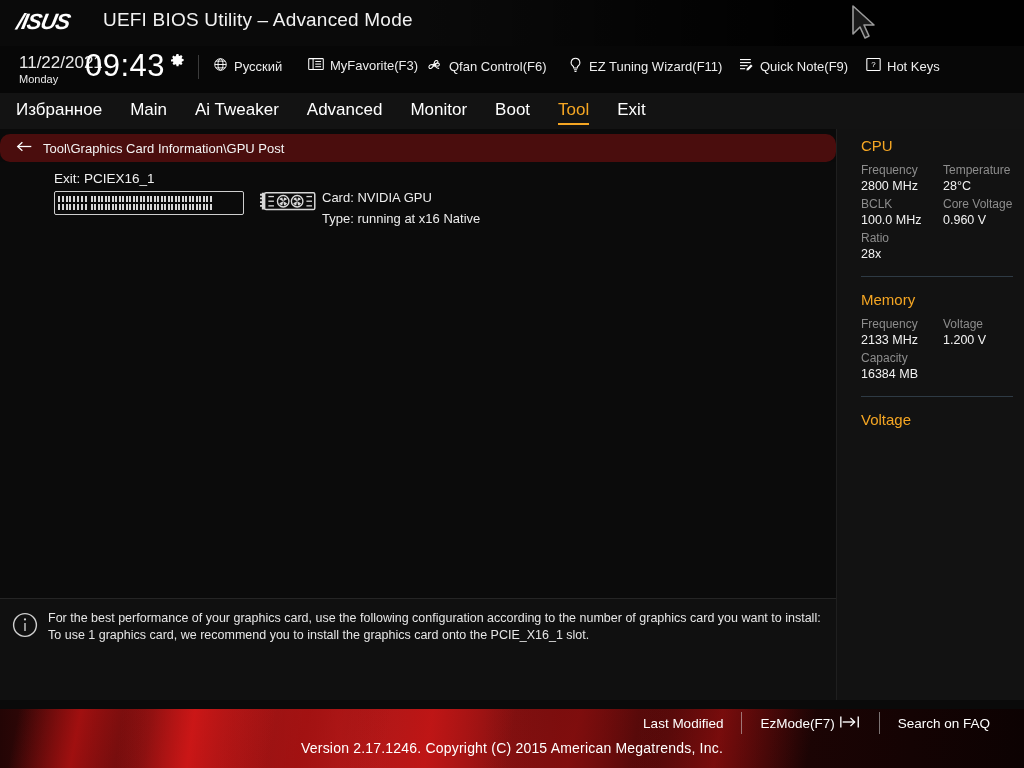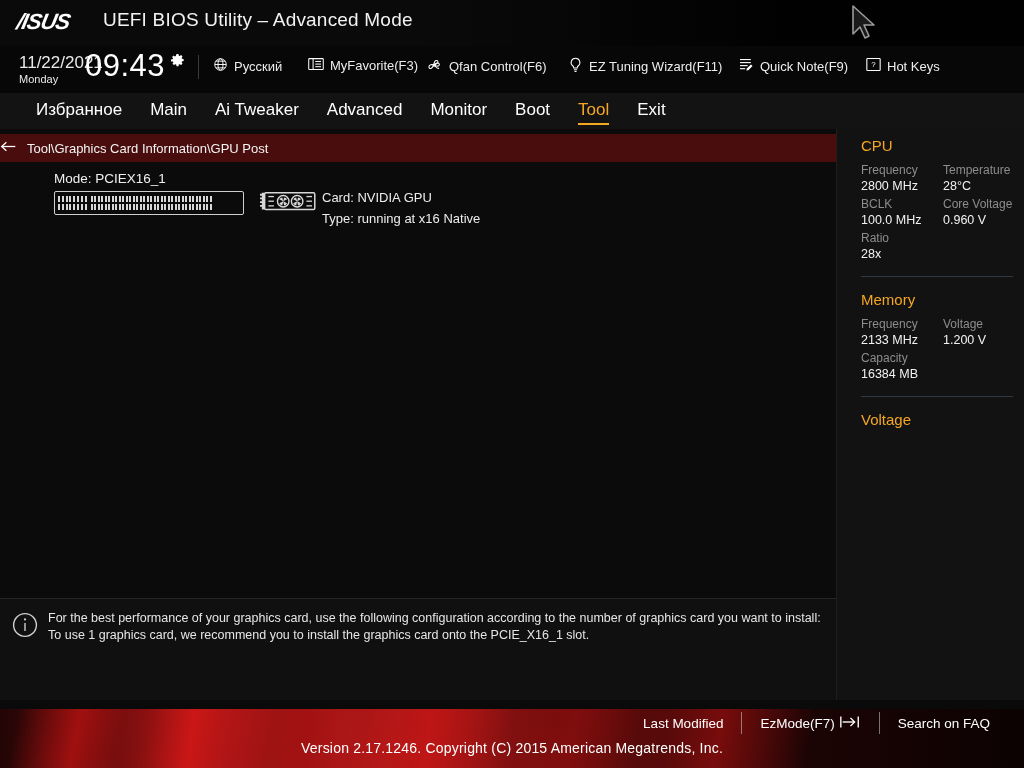--- a/index.html
+++ b/index.html
@@ -59,35 +59,35 @@
     position:absolute; top:11px; display:flex; align-items:center; gap:6px;
     font-size:13px; color:#ededed; cursor:pointer; white-space:nowrap;
   }
   .tb-item svg { flex:none; }
 
   
   .tabbar {
     position:absolute; left:0; top:93px; width:1024px; height:36px;
     background:#131313; z-index:3;
   }
-  .tabs { display:flex; align-items:center; height:36px; padding-left:36px; gap:28px; }
+  .tabs { display:flex; align-items:center; height:36px; padding-left:16px; gap:28px; }
   .tab {
     font-size:17px; color:#ffffff; cursor:pointer; position:relative;
     padding-bottom:2px; white-space:nowrap;
   }
   .tab.active { color:#f5a623; }
   .tab.active::after {
     content:""; position:absolute; left:0; right:0; bottom:-3px; height:2px; background:#f5a623;
   }
 
   
   .breadcrumb {
     position:absolute; left:0; top:134px; width:836px; height:28px;
     background:#4a0d0d; display:flex; align-items:center; gap:10px;
-    z-index:3;
+    padding-left:16px; z-index:3;border-radius:10px;
   }
   .breadcrumb-text { font-size:13px; color:#f3f3f3; }
 
   
   .content {
     position:absolute; left:0; top:162px; width:836px; height:436px;
     background:#0b0b0b; z-index:2;
   }
   .slot-label { position:absolute; left:54px; top:9px; font-size:13.5px; color:#f0f0f0; }
   .slot-row { position:absolute; left:54px; top:29px; display:flex; align-items:flex-start; gap:12px; }
@@ -276,21 +276,21 @@
       <svg width="17" height="13" viewBox="0 0 20 14" fill="none" stroke="#ffffff" stroke-width="1.5">
         <line x1="2" y1="7" x2="18" y2="7"></line>
         <polyline points="7.5,2 2,7 7.5,12"></polyline>
       </svg>
     </span>
     <span class="breadcrumb-text">Tool\Graphics Card Information\GPU Post</span>
   </div>
 
   <div class="content">
 
-    <div class="slot-label">Mode: PCIEX16_1</div>
+    <div class="slot-label">Exit: PCIEX16_1</div>
 
     <div class="slot-row">
 
       <div class="pcie-slot">
         <div class="pin-block short">
           <div class="pin-row" id="pins-short-a">
               <span class="pin"></span>
               <span class="pin"></span>
               <span class="pin"></span>
               <span class="pin"></span>

